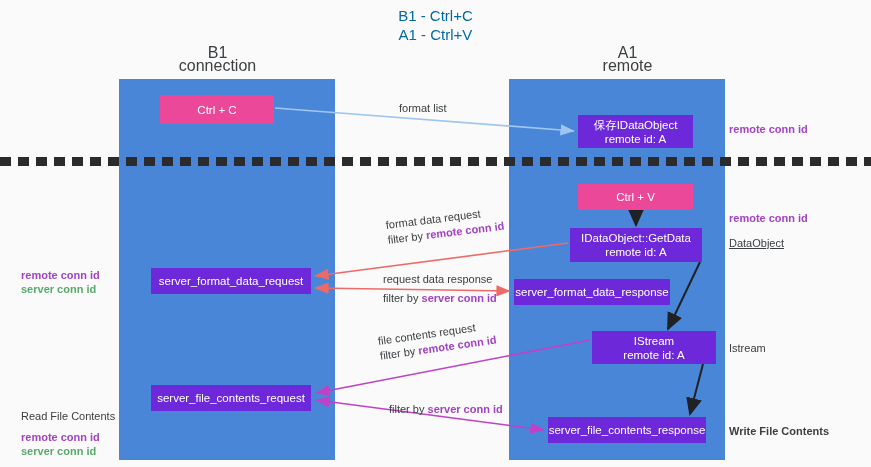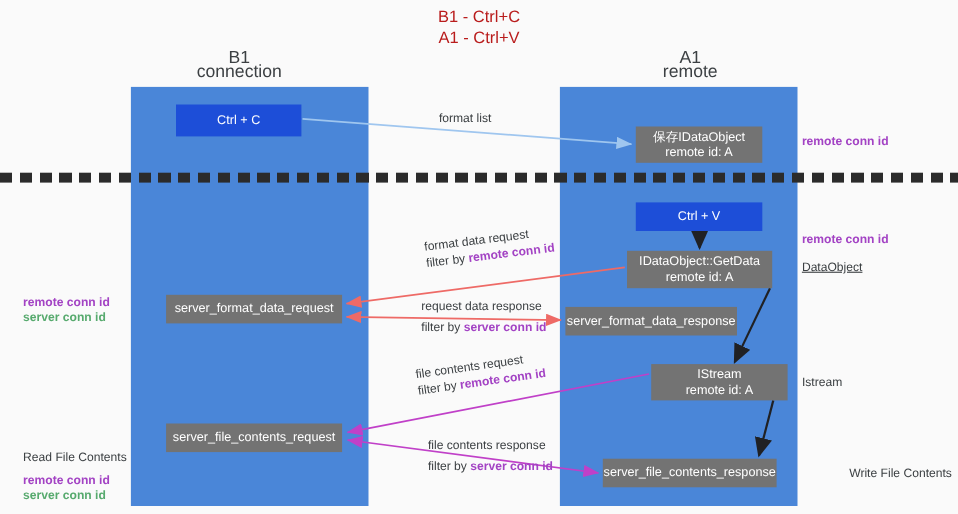--- a/index.html
+++ b/index.html
@@ -6,21 +6,21 @@
   body{
     width:871px;height:467px;position:relative;overflow:hidden;
     font-family:"Liberation Sans","DejaVu Sans",sans-serif;
     color:#3c4043;
   }
   .stage{position:absolute;inset:0;}
 
   
   .title{
     position:absolute;left:0;top:6px;width:871px;text-align:center;
-    font-size:15px;line-height:19px;color:#b91c1c;white-space:pre-line;
+    font-size:15px;line-height:19px;color:#0369a1;white-space:pre-line;
   }
 
   
   .col-head{
     position:absolute;text-align:center;font-size:16px;line-height:13px;
     color:#3c4043;white-space:pre-line;
   }
   #head-b1{left:155px;top:46px;width:125px;}
   #head-a1{left:565px;top:46px;width:125px;}
 
@@ -34,22 +34,22 @@
     position:absolute;left:0;top:157px;width:871px;height:9px;
     background:repeating-linear-gradient(to right,#2b2b2b 0 11px,transparent 11px 18px);
   }
 
   
   .node{
     position:absolute;display:flex;align-items:center;justify-content:center;
     text-align:center;color:#ffffff;font-size:11.5px;line-height:14px;
     white-space:pre-line;box-sizing:border-box;padding:3px 6px;
   }
-  .node.green{background:#1d4ed8;}
-  .node.orange{background:#737373;}
+  .node.green{background:#ec4899;}
+  .node.orange{background:#6d28d9;}
 
   #node-ctrl-c{left:160px;top:95px;width:114px;height:29px;}
   #node-save-dataobject{left:578px;top:115px;width:115px;height:33px;}
   #node-ctrl-v{left:578px;top:184px;width:115px;height:26px;}
   #node-getdata{left:570px;top:228px;width:132px;height:34px;}
   #node-format-resp{left:514px;top:279px;width:156px;height:26px;}
   #node-istream{left:592px;top:331px;width:124px;height:33px;}
   #node-format-req{left:151px;top:268px;width:160px;height:26px;}
   #node-file-req{left:151px;top:385px;width:160px;height:26px;}
   #node-file-resp{left:548px;top:417px;width:158px;height:26px;}
@@ -73,21 +73,21 @@
   .side .purple{color:#a343c4;font-weight:bold;}
   .side .green{color:#57aa6e;font-weight:bold;}
   .side .plain{color:#3c4043;}
 
   #side-left-1{left:21px;top:268px;}
   #side-left-2{left:21px;top:385px;margin-top:24px;}
   #side-right-1{left:729px;top:122px;}
   #side-right-2{left:729px;top:211px;}
   #side-right-3{left:729px;top:236px;text-decoration:underline;}
   #side-right-4{left:729px;top:341px;}
-  #side-right-5{left:772px;top:424px;}
+  #side-right-5{left:729px;top:424px;font-weight:bold;}
 
   svg.edges{position:absolute;left:0;top:0;width:871px;height:467px;overflow:visible;}
 </style>
 </head>
 <body>
 
 <div class="stage">
 
   <div class="title" id="title">B1 - Ctrl+C
 A1 - Ctrl+V</div>
@@ -171,21 +171,20 @@
   </div>
 
   <div class="edge-label" id="lbl-fcreq">
     <div>file contents request</div>
     <div>
       <span>filter by </span><span class="hl-remote">remote conn id</span>
     </div>
   </div>
 
   <div class="edge-label" id="lbl-fcresp">
-    <div>file contents response</div>
     <div style="margin-top:4px">
       <span>filter by </span><span class="hl-server">server conn id</span>
     </div>
   </div>
 
   <div class="side" id="side-left-1">
     <div class="purple">remote conn id</div>
     <div class="green">server conn id</div>
   </div>
 

